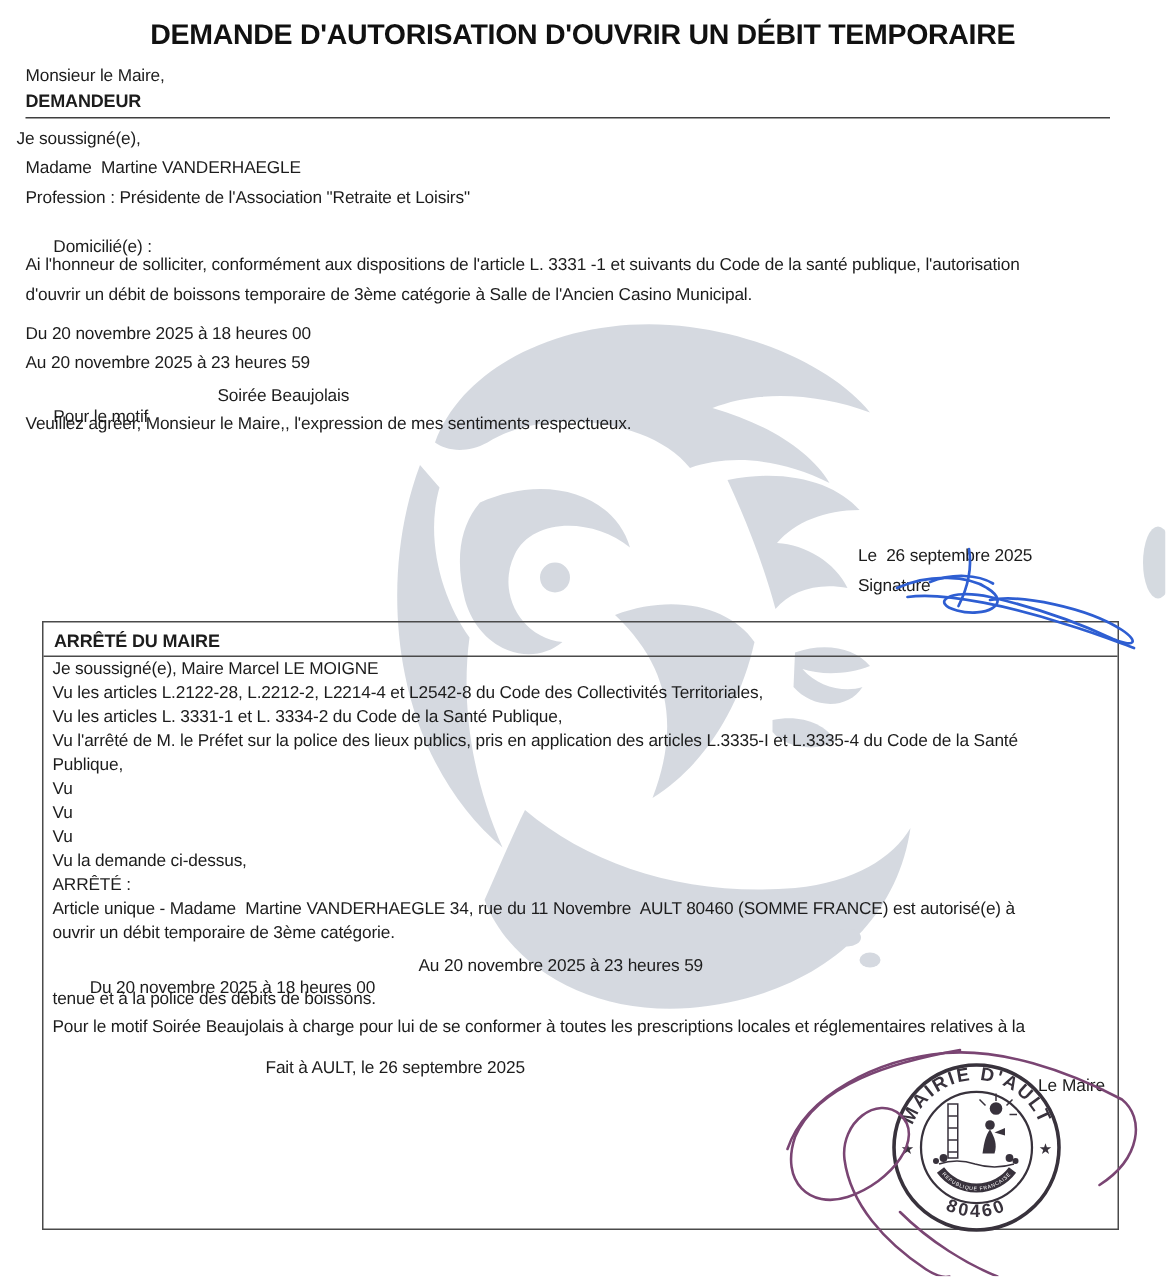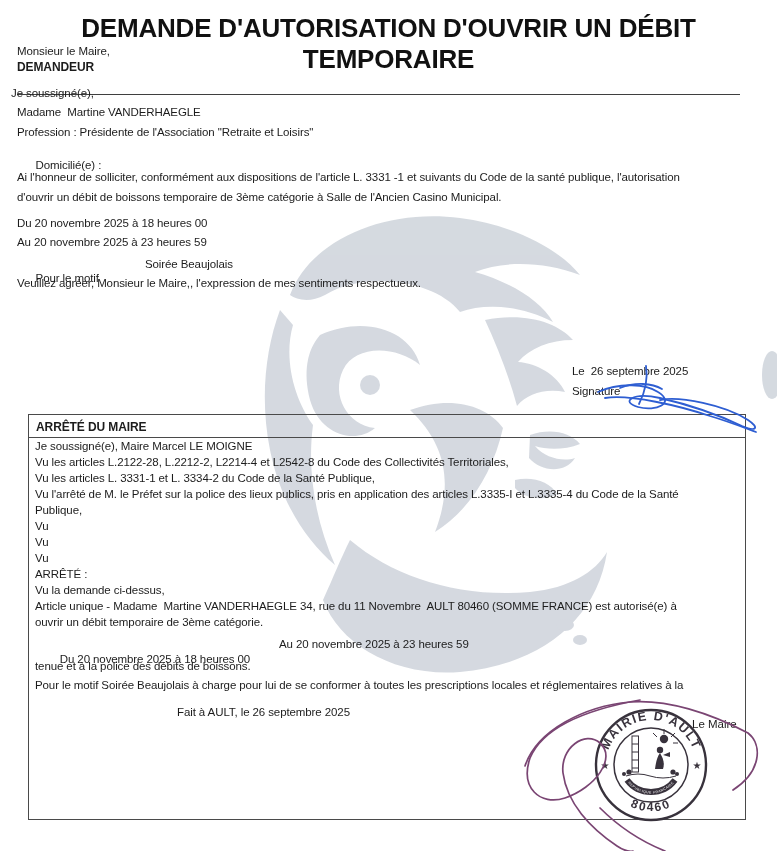--- a/index.html
+++ b/index.html
@@ -3,24 +3,24 @@
 <meta charset="utf-8">
 <style>
   html,body { margin:0; padding:0; background:#fff; }
   .page {
     position:relative; width:777px; height:851px; overflow:hidden;
     background:#ffffff; font-family:"Liberation Sans", sans-serif; color:#1c1c1c;
   }
   .line { position:absolute; font-size:11.5px; line-height:14px; white-space:pre-wrap; letter-spacing:-0.1px; }
   .title {
     position:absolute; top:13px; left:0; width:777px; text-align:center;
-    font-weight:bold; font-size:26px; letter-spacing:-0.2px; color:#111;
+    font-weight:bold; font-size:19px; letter-spacing:-0.2px; color:#111;
   }
   .bold { font-weight:bold; }
-  .hdr-underline { width:723px; border-bottom:1.5px solid #3f3f3f; padding-bottom:20px; font-size:12px; }
+  .hdr-underline { width:723px; border-bottom:1.5px solid #3f3f3f; padding-bottom:4px; font-size:12px; }
   .box {
     position:absolute; left:28px; top:414px; width:704px; height:393px;
     border:1.3px solid #4a4a4a; padding:3px 6px 8px 6px; font-size:11.5px;
     letter-spacing:-0.1px; background:transparent; z-index:1;
   }
   .box-hdr {
     font-weight:bold; font-size:12px; margin:0 -6px; padding:2px 0 3px 7px;
     border-bottom:1.4px solid #4a4a4a;
   }
   .box-line { line-height:16px; white-space:pre-wrap; }
@@ -94,22 +94,22 @@
     <div class="box">
       <div class="box-hdr">ARRÊTÉ DU MAIRE</div>
       <div class="box-line">Je soussigné(e), Maire Marcel LE MOIGNE</div>
       <div class="box-line">Vu les articles L.2122-28, L.2212-2, L2214-4 et L2542-8 du Code des Collectivités Territoriales,</div>
       <div class="box-line">Vu les articles L. 3331-1 et L. 3334-2 du Code de la Santé Publique,</div>
       <div class="box-line">Vu l'arrêté de M. le Préfet sur la police des lieux publics, pris en application des articles L.3335-I et L.3335-4 du Code de la Santé</div>
       <div class="box-line">Publique,</div>
       <div class="box-line">Vu</div>
       <div class="box-line">Vu</div>
       <div class="box-line">Vu</div>
+      <div class="box-line">Vu la demande ci-dessus,</div>
       <div class="box-line">ARRÊTÉ :</div>
-      <div class="box-line">Vu la demande ci-dessus,</div>
       <div class="box-line">Article unique - Madame  Martine VANDERHAEGLE 34, rue du 11 Novembre  AULT 80460 (SOMME FRANCE) est autorisé(e) à</div>
       <div class="box-line">ouvrir un débit temporaire de 3ème catégorie.</div>
       <div class="period-row">
         <span>Du 20 novembre 2025 à 18 heures 00</span>
         <span class="period-au">Au 20 novembre 2025 à 23 heures 59</span>
       </div>
       <div class="conditions-wrap">
         <div class="conditions-line">tenue et à la police des débits de boissons.</div>
         <div class="conditions-line">Pour le motif Soirée Beaujolais à charge pour lui de se conformer à toutes les prescriptions locales et réglementaires relatives à la</div>
       </div>

